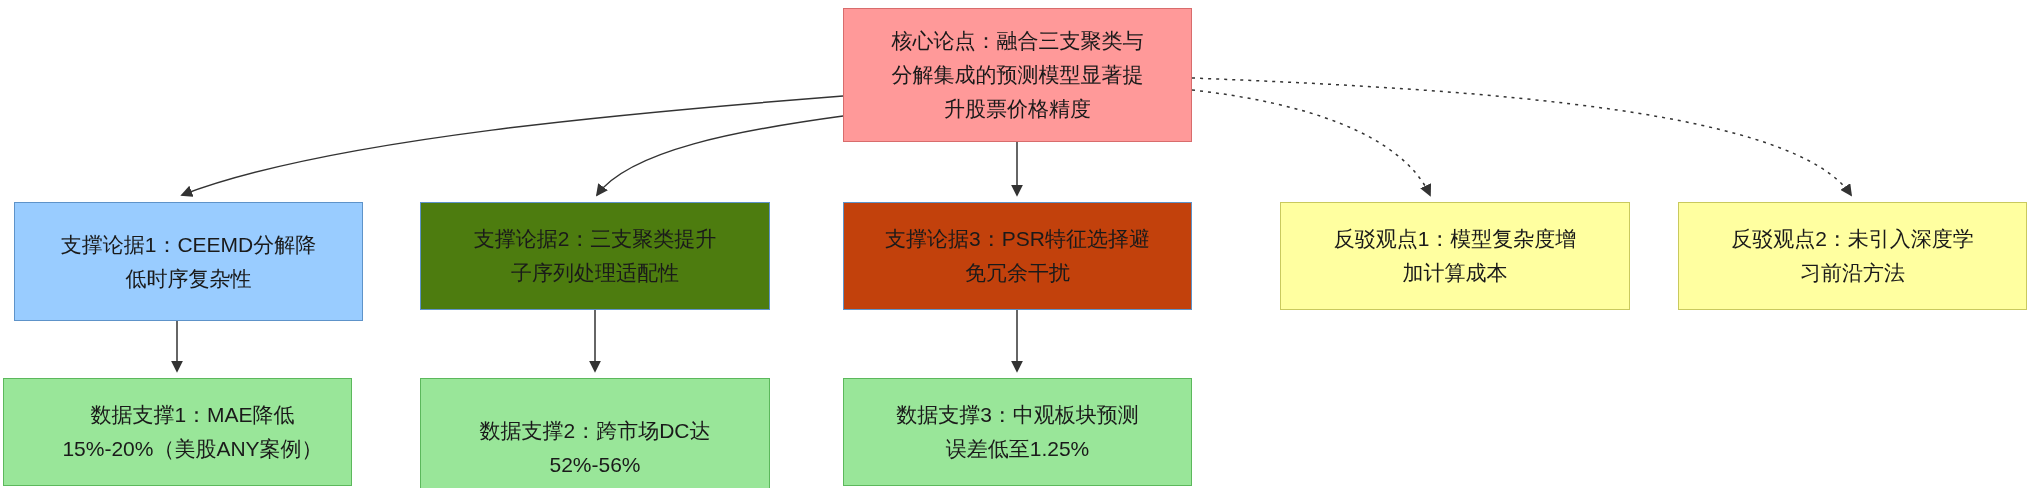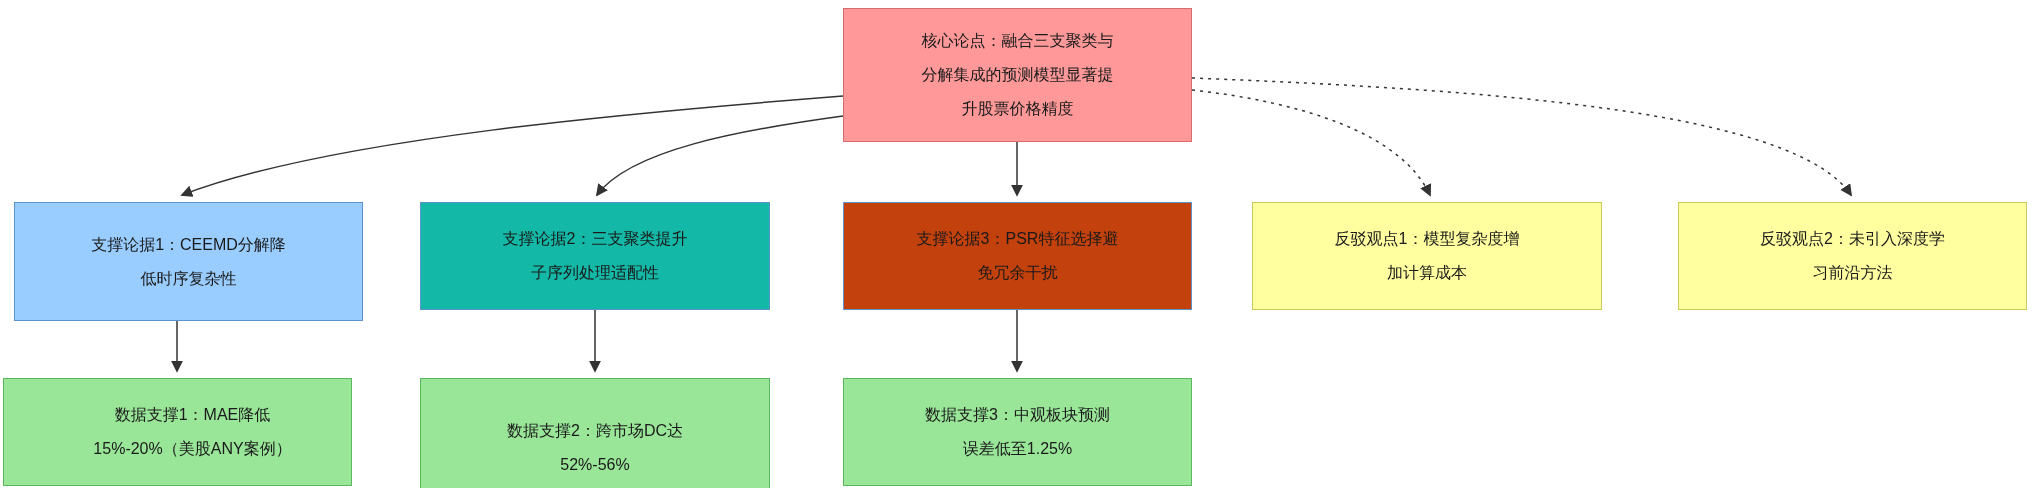--- a/index.html
+++ b/index.html
@@ -27,31 +27,31 @@
     position: absolute;
     box-sizing: border-box;
     border: 1px solid #888888;
     display: flex;
     align-items: center;
     justify-content: center;
     text-align: center;
   }
   .node .label {
     white-space: pre-line;
-    font-size: 16px;
+    font-size: 21px;
     line-height: 34px;
     color: #1a1a1a;
     padding: 0 10px;
   }
   
   .n-core { left: 843px; top: 8px;   width: 349px; height: 134px; }
   .n-s1   { left: 14px;   top: 202px; width: 349px; height: 119px; }
   .n-s2   { left: 420px; top: 202px; width: 350px; height: 108px; }
   .n-s3   { left: 843px; top: 202px; width: 349px; height: 108px; }
-  .n-r1   { left: 1252px;top: 202px; width: 350px; height: 108px; }
+  .n-r1   { left: 1280px;top: 202px; width: 350px; height: 108px; }
   .n-r2   { left: 1678px;top: 202px; width: 349px; height: 108px; text-align: center; }
   .n-d1   { left: 3px;   top: 378px; width: 349px; height: 108px; }
   .n-d2   { left: 420px; top: 378px; width: 350px; height: 139px; }
   .n-d3   { left: 843px; top: 378px; width: 349px; height: 108px; }
 </style>
 </head>
 <body>
 
 <div class="canvas">
 
@@ -76,21 +76,21 @@
   <div class="node n-core" style="background: rgb(255, 153, 153); border-color: rgb(216, 108, 108);">
     <span class="label">核心论点：融合三支聚类与
 分解集成的预测模型显著提
 升股票价格精度</span>
   </div>
 
   <div class="node n-s1" style="background: rgb(153, 204, 255); border-color: rgb(94, 147, 201);">
     <span class="label">支撑论据1：CEEMD分解降
 低时序复杂性</span>
   </div>
-  <div class="node n-s2" style="background: #14b8a6; border-color: rgb(94, 147, 201);">
+  <div class="node n-s2" style="background: #4d7c0f; border-color: rgb(94, 147, 201);">
     <span class="label">支撑论据2：三支聚类提升
 子序列处理适配性</span>
   </div>
   <div class="node n-s3" style="background: #c2410c; border-color: rgb(94, 147, 201);">
     <span class="label">支撑论据3：PSR特征选择避
 免冗余干扰</span>
   </div>
 
   <div class="node n-r1" style="background: rgb(255, 255, 160); border-color: rgb(201, 201, 94);">
     <span class="label">反驳观点1：模型复杂度增

